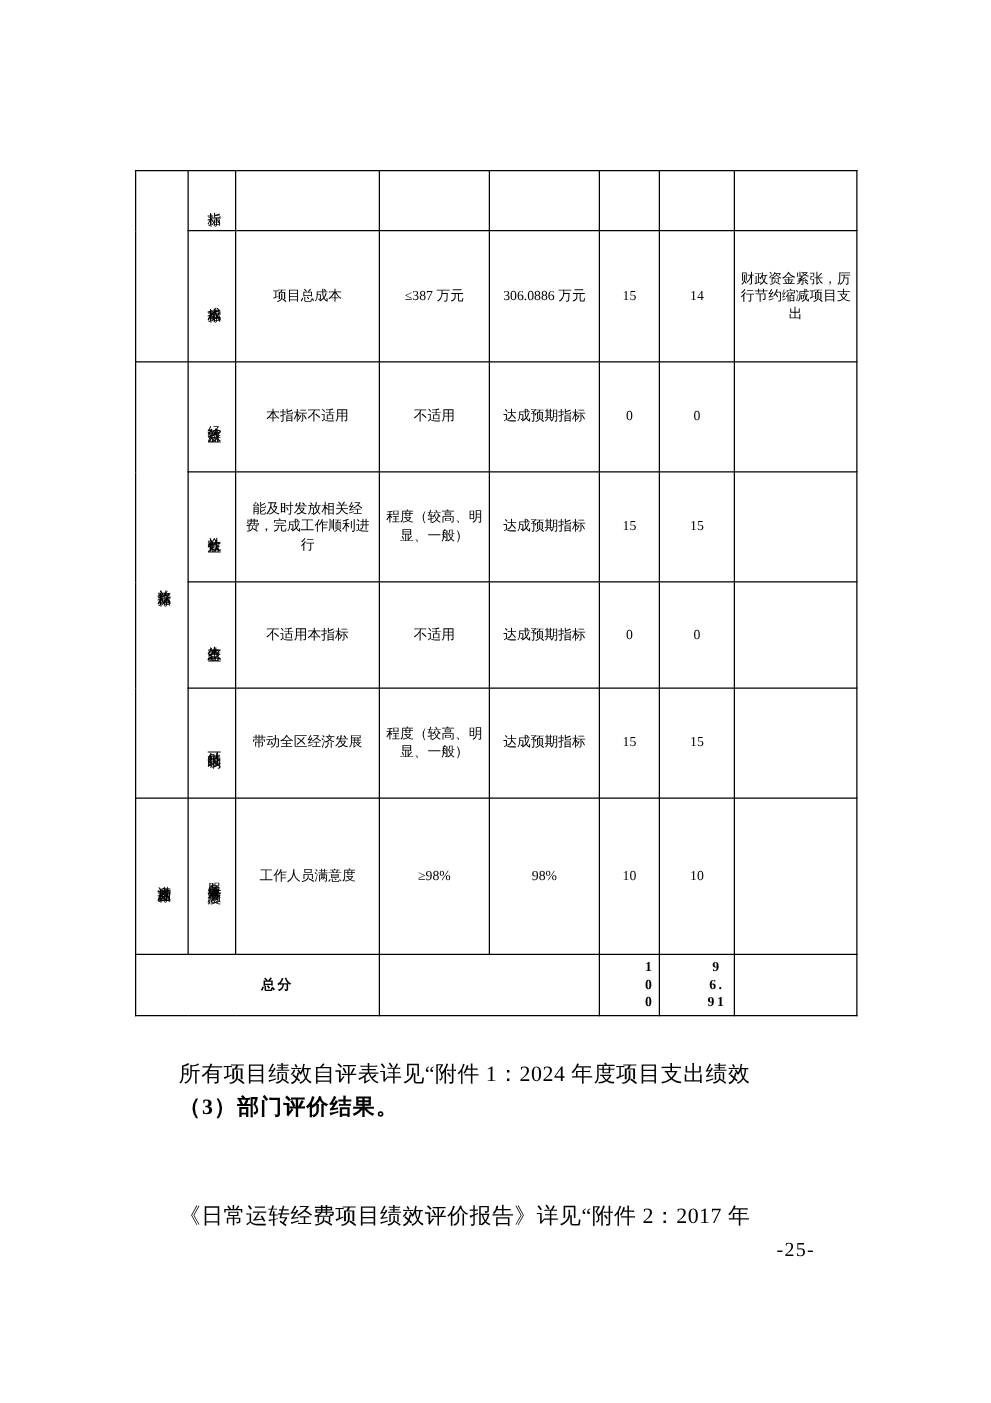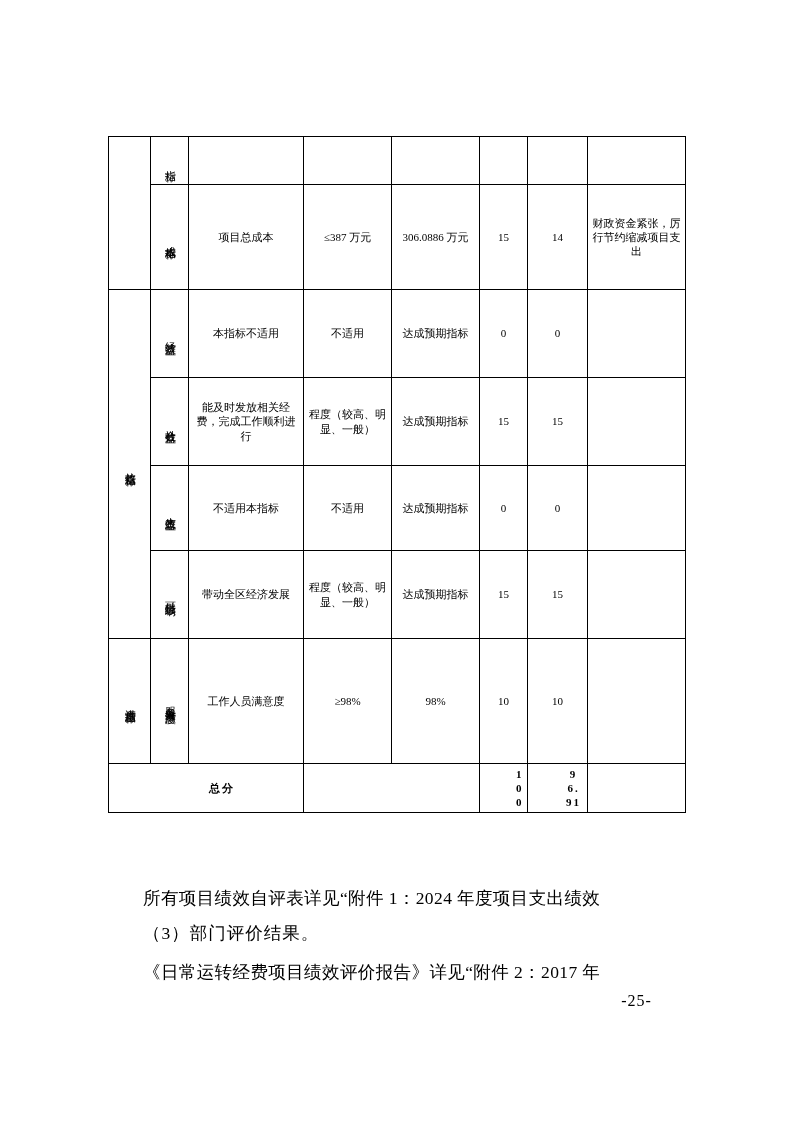--- a/index.html
+++ b/index.html
@@ -62,22 +62,22 @@
   }
 
   .body-text {
     position: absolute;
     left: 108px;
     width: 578px;
     font-size: 17.5px;
     line-height: 1.95;
     letter-spacing: 0.4px;
   }
-  .p1 { top: 842px; margin-top: 39px; }
-  .p2 { top: 916px; font-weight: normal; letter-spacing: 1px; }
+  .p1 { top: 842px; }
+  .p2 { top: 868px; font-weight: bold; letter-spacing: 1px; }
   .p3 { top: 955px; }
   .indent { text-indent: 35px; display: block; }
   .noindent { display: block; }
   .pagenum {
     position: absolute;
     left: 0;
     top: 992px;
     width: 100%;
     text-align: center;
     font-size: 16px;

